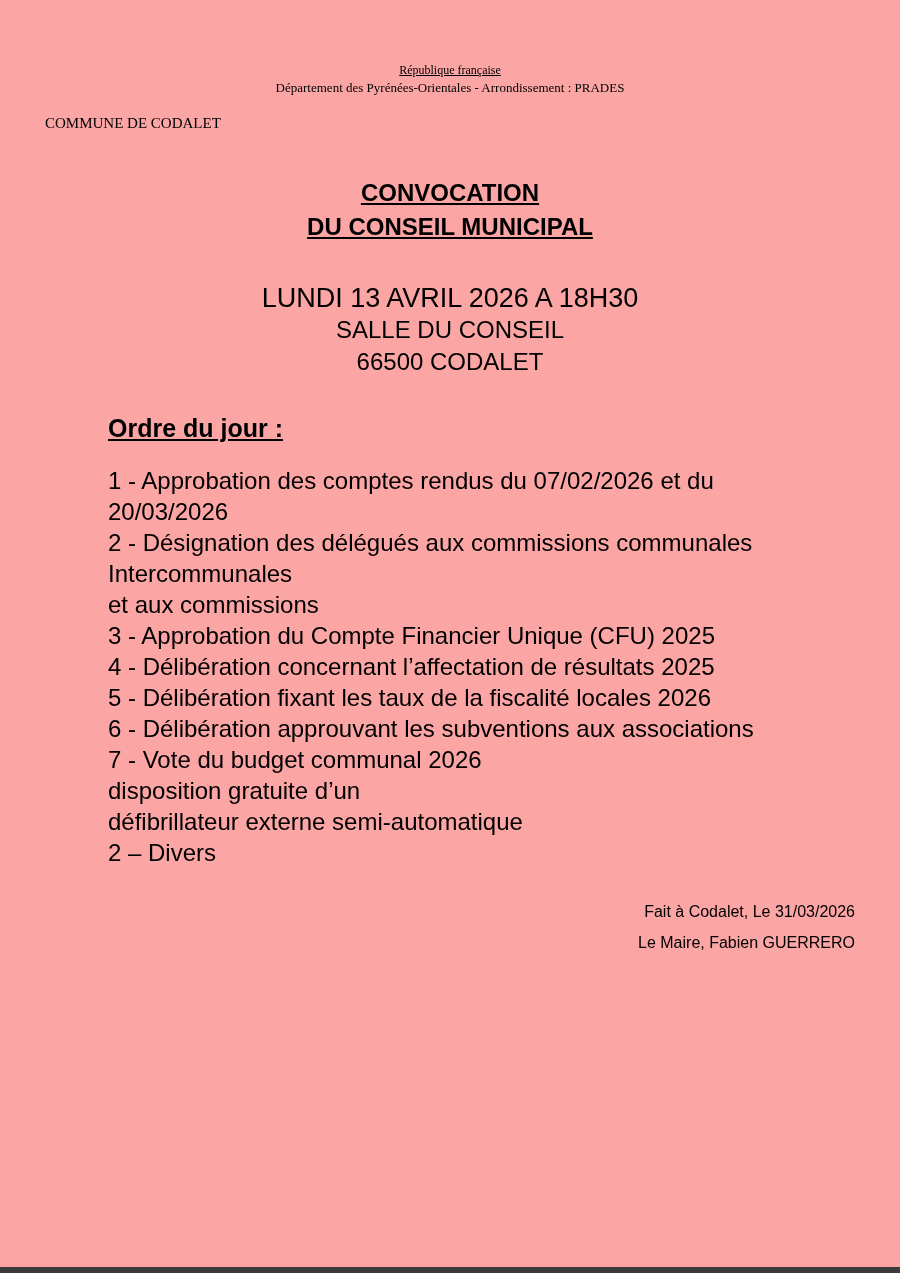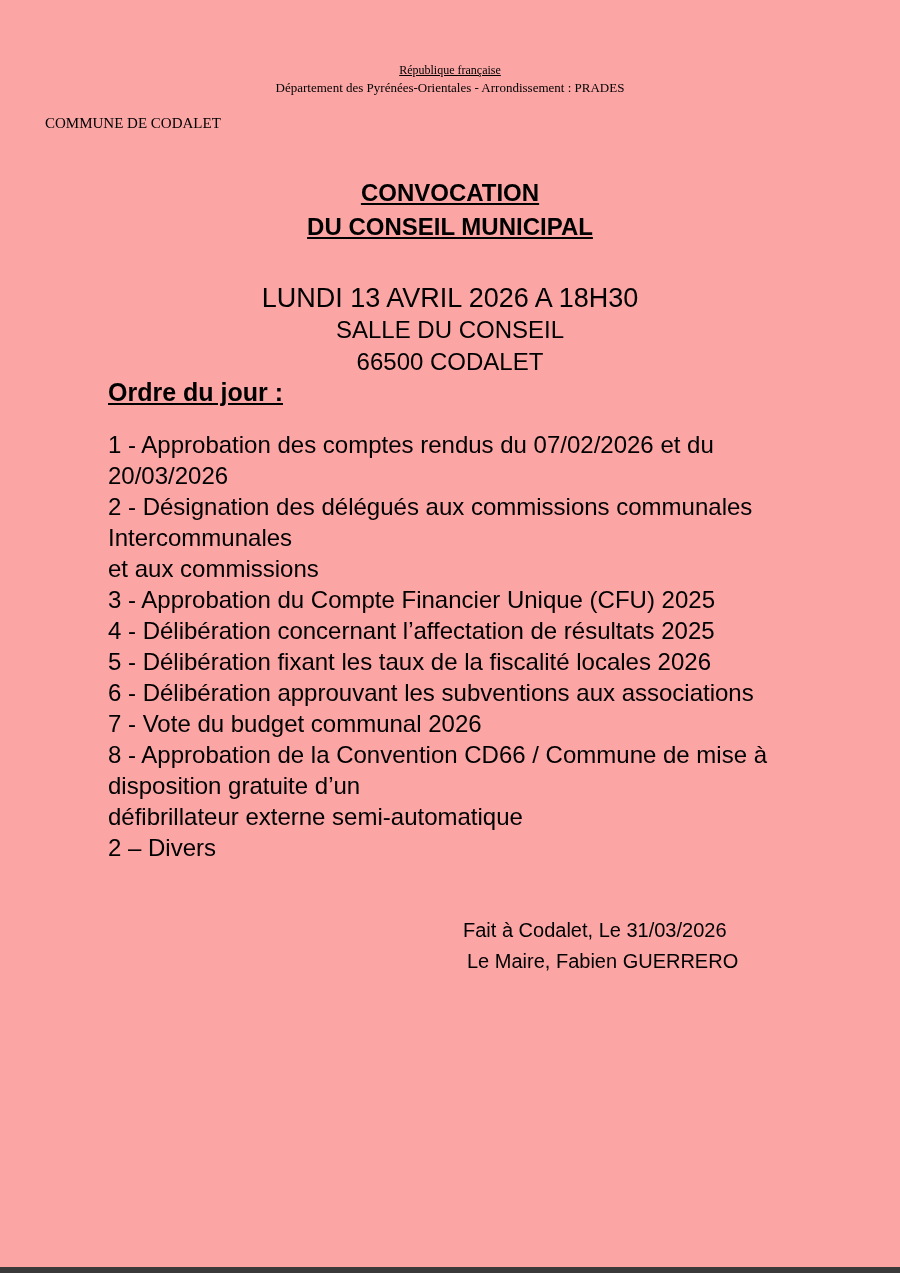--- a/index.html
+++ b/index.html
@@ -65,32 +65,34 @@
   .meeting .place,
   .meeting .city {
     font-size: 24px;
     line-height: 32px;
   }
   
   .agenda-heading {
     font-weight: bold;
     font-size: 25px;
     text-decoration: underline;
+    margin-top: 36px;
   }
   .agenda-list {
     margin-top: 22px;
     font-size: 24px;
     line-height: 31px;
   }
   
   .signature {
-    margin-top: 52px;
+    margin-top: 28px;
     margin-left: 355px;
-    font-size: 20px;
+    font-size: 16px;
     line-height: 31px;
+    text-align: right;
   }
   .signature .sig-line2 {
     padding-left: 4px;
   }
   
   .page-bottom-edge {
     position: absolute;
     left: 0;
     bottom: 0;
     width: 100%;
@@ -127,21 +129,20 @@
       <div>1 - Approbation des comptes rendus du 07/02/2026 et du</div>
       <div>20/03/2026</div>
       <div>2 - Désignation des délégués aux commissions communales</div>
       <div>Intercommunales</div>
       <div>et aux commissions</div>
       <div>3 - Approbation du Compte Financier Unique (CFU) 2025</div>
       <div>4 - Délibération concernant l’affectation de résultats 2025</div>
       <div>5 - Délibération fixant les taux de la fiscalité locales 2026</div>
       <div>6 - Délibération approuvant les subventions aux associations</div>
       <div>7 - Vote du budget communal 2026</div>
-      <div>8 - Approbation de la Convention CD66 / Commune de mise à</div>
       <div>disposition gratuite d’un</div>
       <div>défibrillateur externe semi-automatique</div>
       <div>2 – Divers</div>
     </div>
 
   <div class="signature">
     <div class="sig-line1">Fait à Codalet, Le 31/03/2026</div>
     <div class="sig-line2">Le Maire, Fabien GUERRERO</div>
   </div>
 

